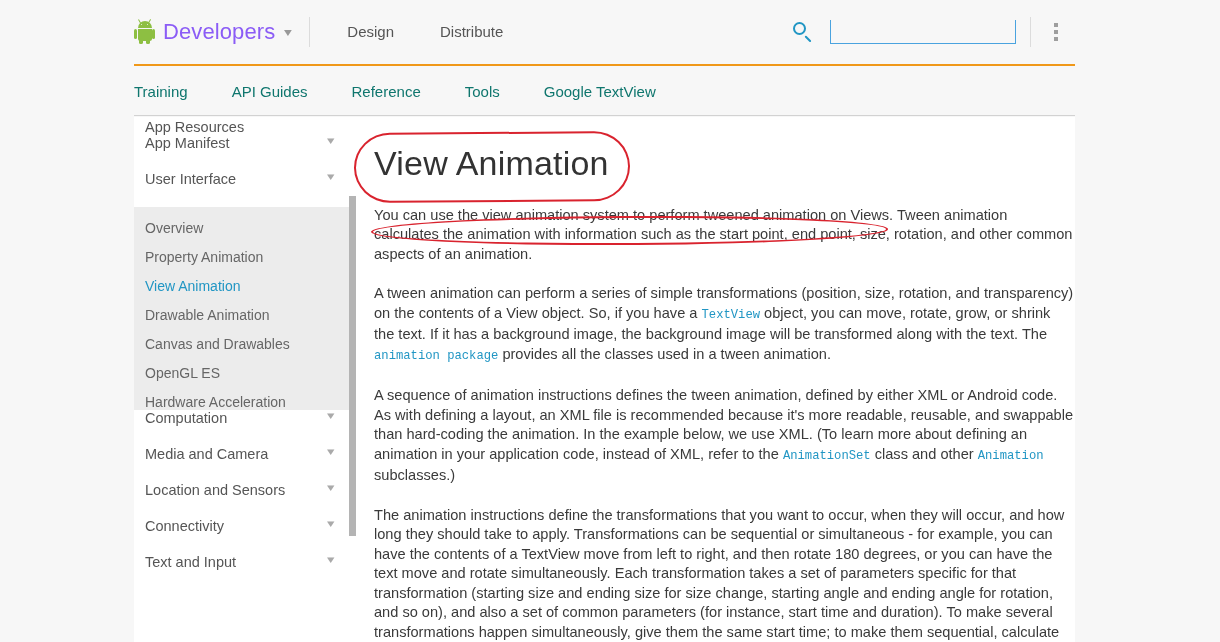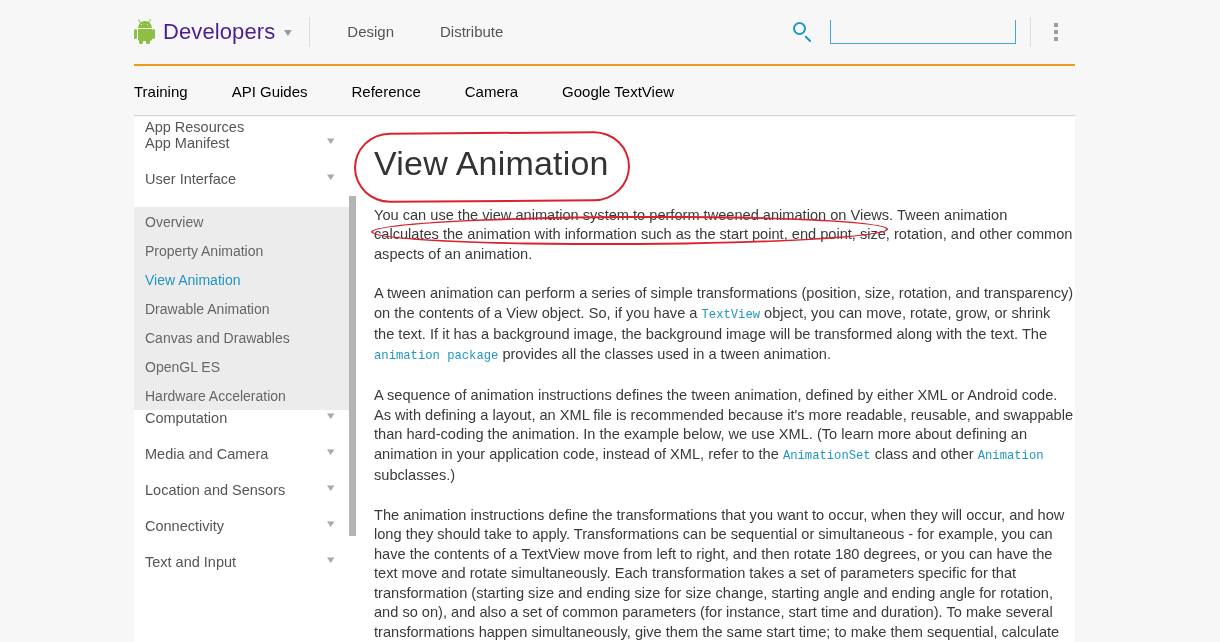--- a/index.html
+++ b/index.html
@@ -84,21 +84,21 @@
     position: absolute; top: 19px;
     width: 3.4px; height: 5px;
     background: #8dbf42;
     border-radius: 0 0 1.6px 1.6px;
   }
   .android-logo .leg-l { left: 5.4px; }
   .android-logo .leg-r { right: 5.4px; }
 
   .brand-name {
     font-size: 22px;
-    color: #4c1d95;
+    color: #8b5cf6;
     font-weight: 400;
     letter-spacing: .1px;
   }
   .brand-caret {
     margin-left: 10px;
     color: #999;
     font-size: 12px;
     line-height: 1;
     display: inline-block;
     transform: scaleX(1.3);
@@ -177,21 +177,21 @@
 
   
   #subnav {
     position: absolute; left: 134px; top: 68px;
     width: 941px; height: 48px;
     border-bottom: 1px solid #d2d2d2;
     display: flex; align-items: center;
   }
   #subnav a {
     font-size: 15px;
-    color: #000000;
+    color: #0f766e;
     text-decoration: none;
     padding: 0 22px;
     line-height: 46px;
   }
   #subnav a:first-child { padding-left: 0; margin-left: 0; }
 
   
   #body {
     position: absolute; left: 134px; top: 117px;
     width: 941px; height: 525px;
@@ -229,21 +229,21 @@
   }
   .side-group {
     background: #ececec;
   }
   .side-group .side-item.parent {
     background: #e5e5e5;
     color: #444;
   }
   .side-sub {
     height: 29px;
-    display: flex; align-items: center;
+    display: flex; align-items: flex-end;
     padding-left: 11px;
     font-size: 14px;
     color: #666;
     cursor: pointer;
   }
   .side-sub.current { color: #2196c4; }
 
   
   #side-scroll-track {
     position: absolute; left: 215px; top: 0;
@@ -358,21 +358,21 @@
         </span>
       </div>
 
     </div>
   </div>
 
   <div id="subnav">
     <a href="#">Training</a>
     <a href="#">API Guides</a>
     <a href="#">Reference</a>
-    <a href="#">Camera</a>
+    <a href="#">Tools</a>
     <a href="#">Google TextView</a>
   </div>
 
   <div id="body">
 
     <div id="sidebar">
 
       <div class="side-item partial">
         <span class="lbl">App Resources</span>
       </div>

